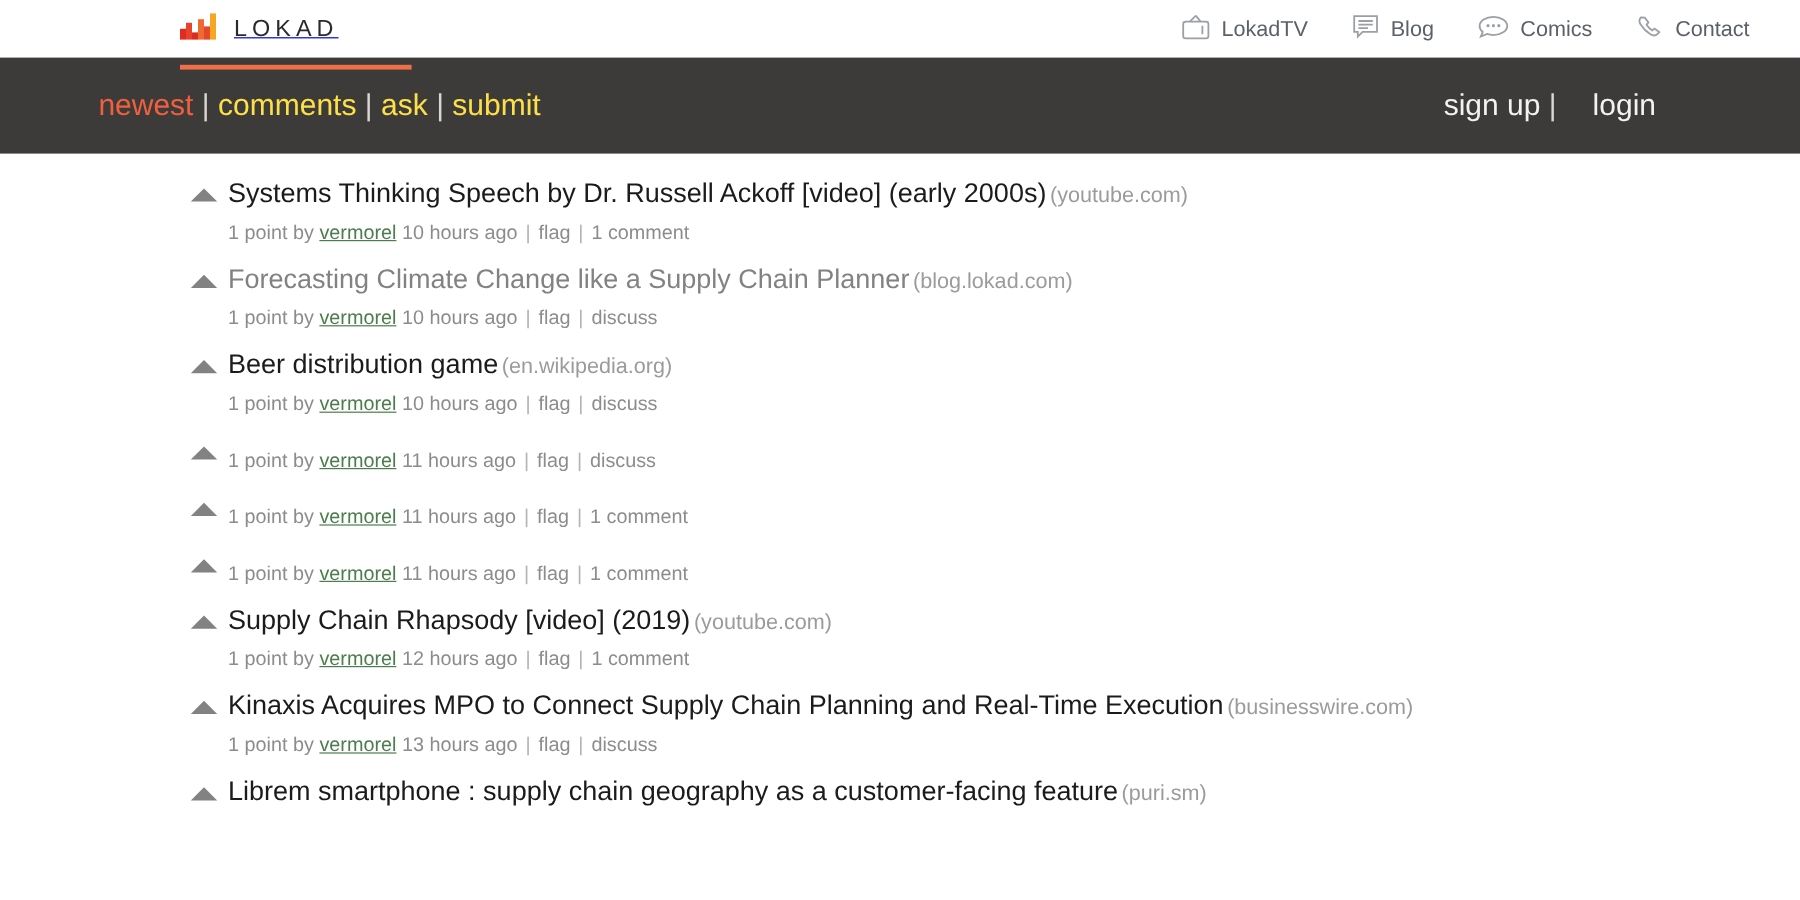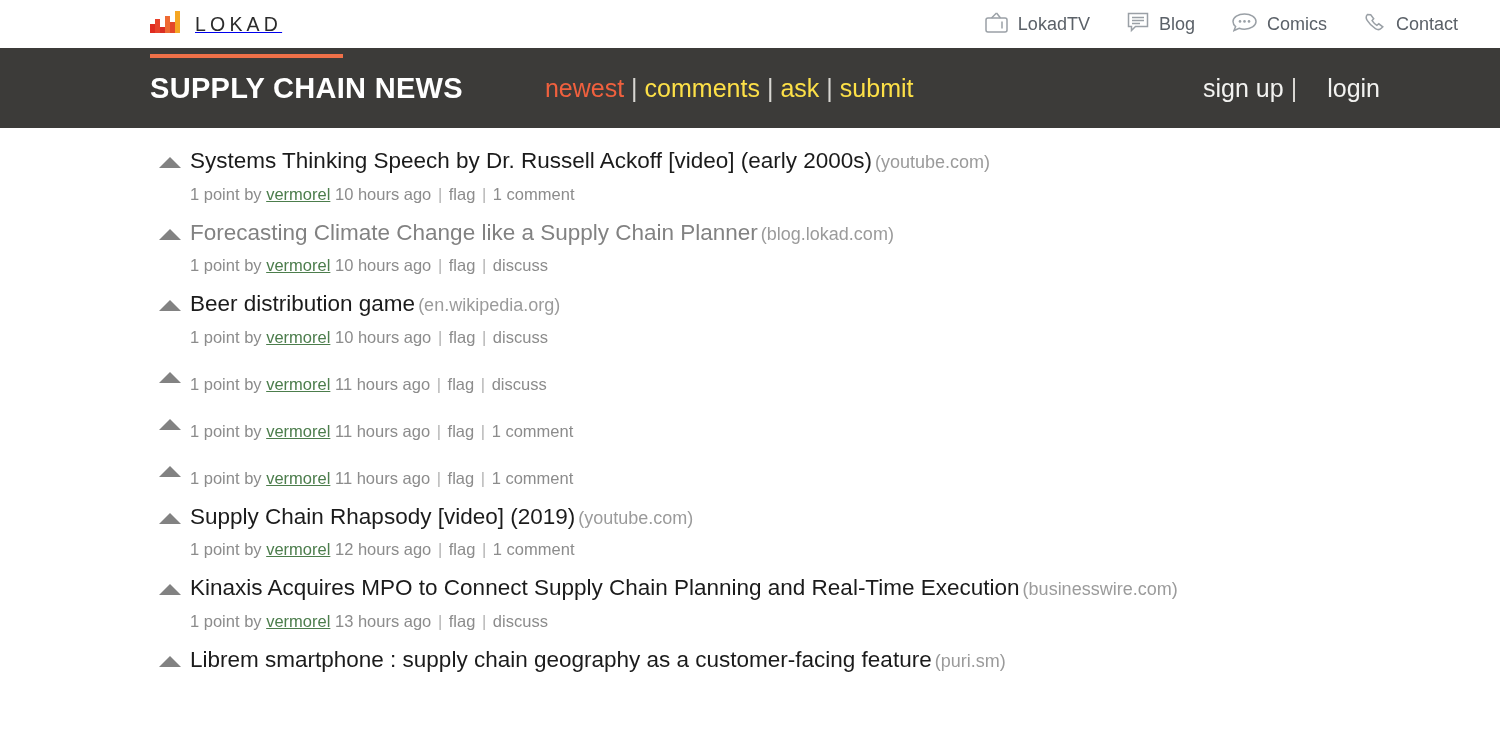--- a/index.html
+++ b/index.html
@@ -243,21 +243,20 @@
           <path d="M4.5 4.5 C3 6 3 8.5 4.2 10.4 C6 13.3 9.5 16.8 12.4 18.6 C14.3 19.8 16.8 19.8 18.3 18.3 L19.8 16.8 L15.8 13.8 L13.9 15.4 C12.2 14.3 10.2 12.3 9.1 10.6 L10.7 8.7 L7.7 4.7 Z"></path>
         </svg>
       </span>
       <span>Contact</span>
     </a>
   </div>
 </div>
 
 <div class="darkbar">
   <div class="accent-rule"></div>
-  <div class="site-title">SUPPLY CHAIN NEWS</div>
 
   <div class="mainnav">
     <a href="#" class="active">newest</a>
     <span class="sep">|</span>
     <a href="#">comments</a>
     <span class="sep">|</span>
     <a href="#">ask</a>
     <span class="sep">|</span>
     <a href="#">submit</a>
   </div>

